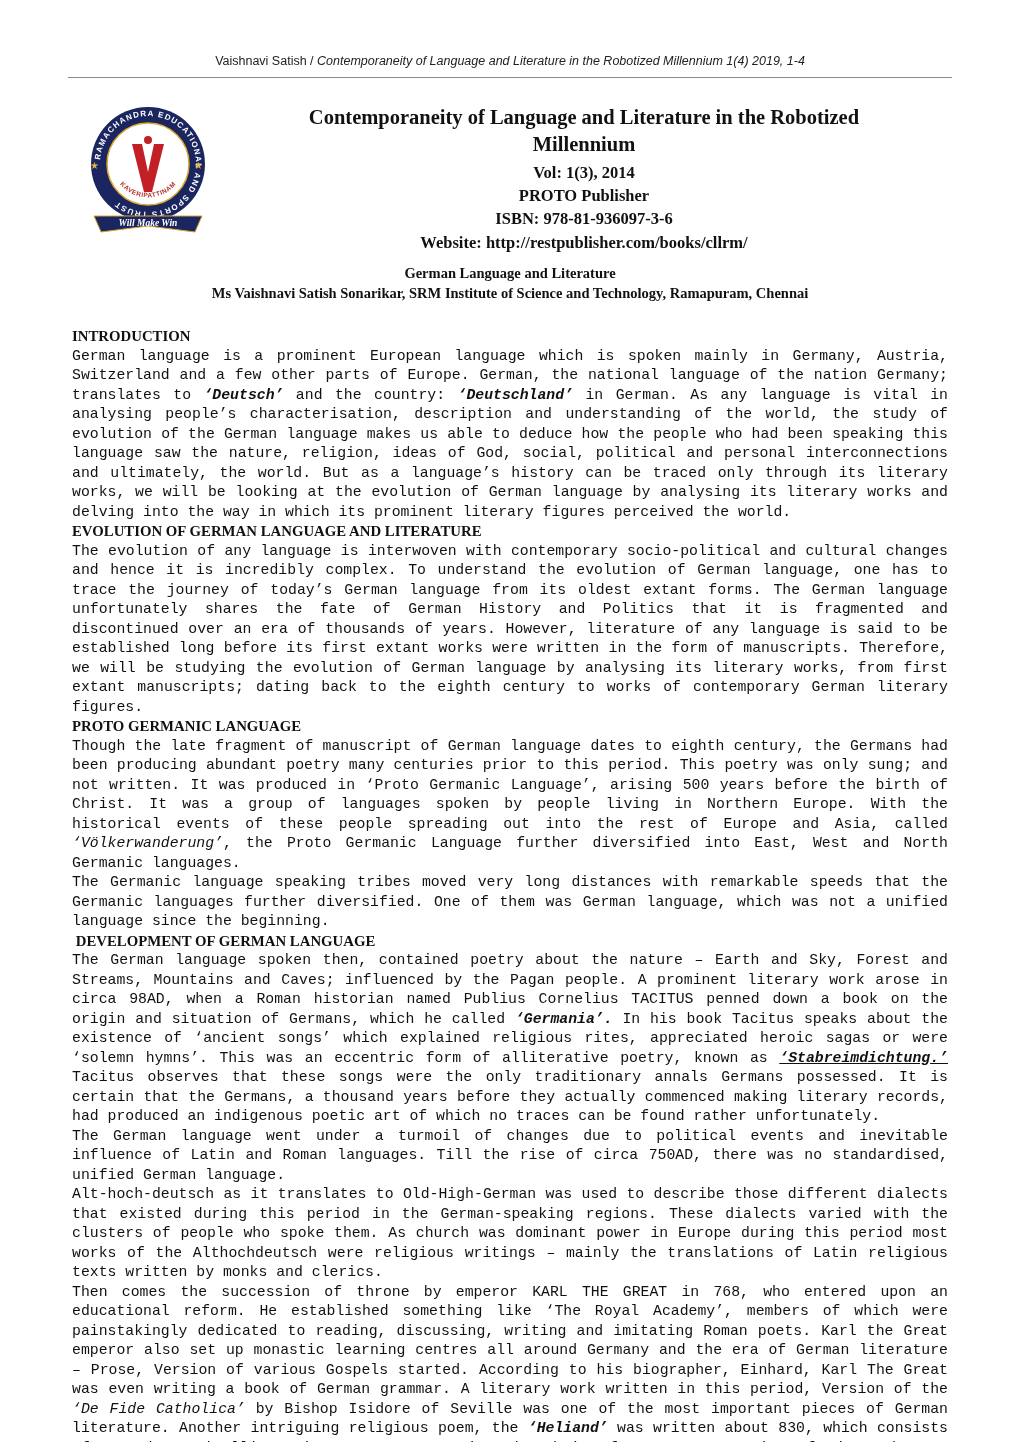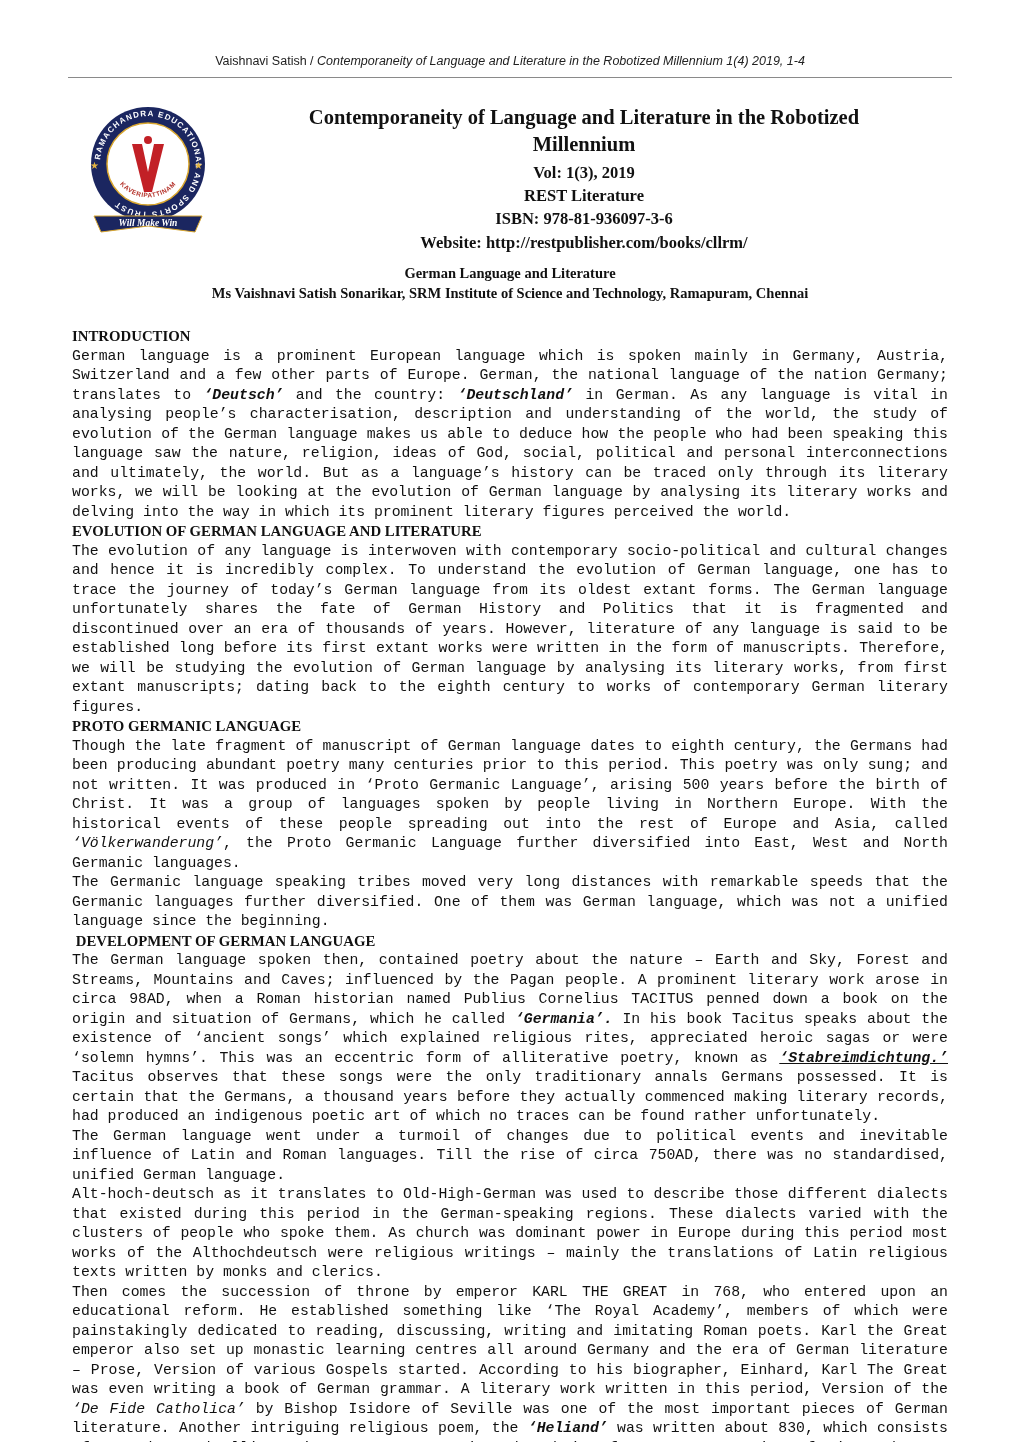--- a/index.html
+++ b/index.html
@@ -105,22 +105,22 @@
           <textPath href="#logo-inner-arc" startOffset="50%" text-anchor="middle">KAVERIPATTINAM</textPath>
         </text>
         <text x="4" y="67" font-size="10" fill="#e3b341">★</text>
         <text x="108" y="67" font-size="10" fill="#e3b341">★</text>
         <polygon points="8,114 116,114 109,130 62,124 15,130" fill="#1b2660" stroke="#d9a62e" stroke-width="1"></polygon>
         <text x="62" y="124" text-anchor="middle" font-size="9.5" fill="#ffffff" font-style="italic" font-weight="bold">Will Make Win</text>
       </svg>
     </div>
     <div class="masthead-text">
       <div class="journal-title">Contemporaneity of Language and Literature in the Robotized Millennium</div>
-      <div class="masthead-line">Vol: 1(3), 2019</div>
-      <div class="masthead-line">REST Literature</div>
+      <div class="masthead-line">Vol: 1(3), 2014</div>
+      <div class="masthead-line">PROTO Publisher</div>
       <div class="masthead-line">ISBN: 978-81-936097-3-6</div>
       <div class="masthead-line">Website: http://restpublisher.com/books/cllrm/</div>
     </div>
   </div>
 
   <div class="byline-block">
     <div class="article-title">German Language and Literature</div>
     <div class="article-authors">Ms Vaishnavi Satish Sonarikar, SRM Institute of Science and Technology, Ramapuram, Chennai</div>
   </div>
 

